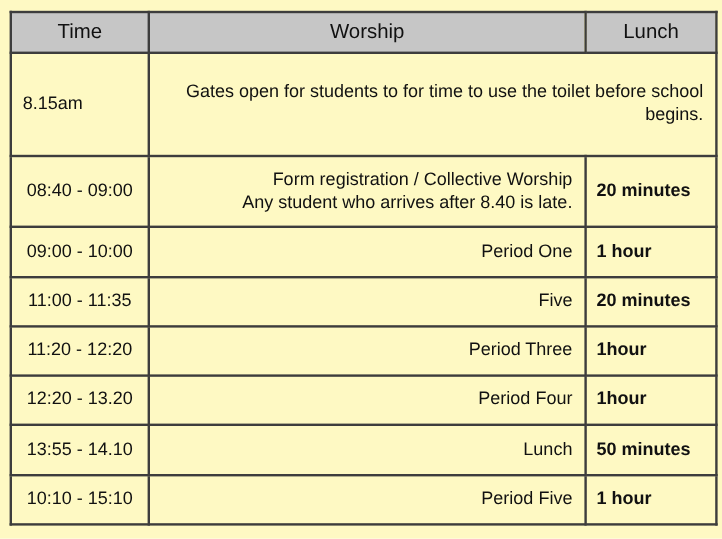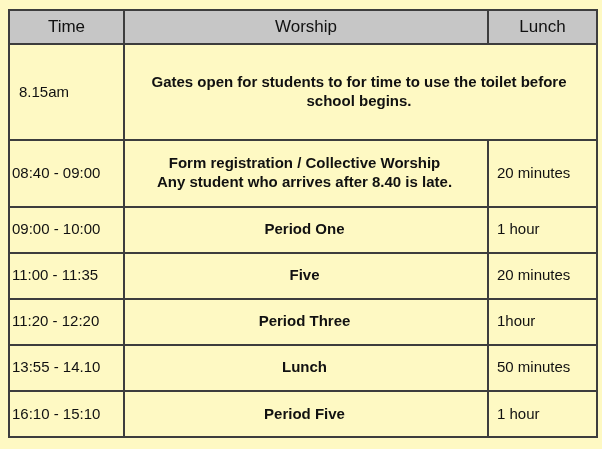--- a/index.html
+++ b/index.html
@@ -42,41 +42,42 @@
   }
   .timetable td {
     font-size: 15px;
     line-height: 1.25;
   }
   tr.row-gates    { height: 79px; }
   tr.row-form     { height: 55px; }
   tr.row-std      { height: 38px; }
 
   td.time-cell {
+    text-align: center;
     padding: 0 2px;
   }
   td.time-cell.align-left {
     text-align: left;
     padding-left: 9px;
   }
   td.period-cell {
-    text-align: center;
+    text-align: right;
     padding: 2px 10px 2px 7px;
-    font-weight: bold;
   }
   td.period-cell p {
     margin: 0;
   }
   td.period-cell p.first-para {
     margin-bottom: 0;
   }
   td.length-cell {
     text-align: left;
     padding-left: 8px;
     padding-right: 18px;
+    font-weight: bold;
   }
 </style>
 </head>
 <body>
 
 <div class="sheet">
   <table class="timetable">
     <colgroup>
       <col class="c-time">
       <col class="c-period">
@@ -111,24 +112,29 @@
         <td class="time-cell">11:00 - 11:35</td>
         <td class="period-cell">Five</td>
         <td class="length-cell">20 minutes</td>
       </tr>
       <tr class="row-std">
         <td class="time-cell">11:20 - 12:20</td>
         <td class="period-cell">Period Three</td>
         <td class="length-cell">1hour</td>
       </tr>
       <tr class="row-std">
+        <td class="time-cell">12:20 - 13.20</td>
+        <td class="period-cell">Period Four</td>
+        <td class="length-cell">1hour</td>
+      </tr>
+      <tr class="row-std">
         <td class="time-cell">13:55 - 14.10</td>
         <td class="period-cell">Lunch</td>
         <td class="length-cell">50 minutes</td>
       </tr>
       <tr class="row-std">
-        <td class="time-cell">16:10 - 15:10</td>
+        <td class="time-cell">10:10 - 15:10</td>
         <td class="period-cell">Period Five</td>
         <td class="length-cell">1 hour</td>
       </tr>
     </tbody>
   </table>
 </div>
 
 </body></html>

